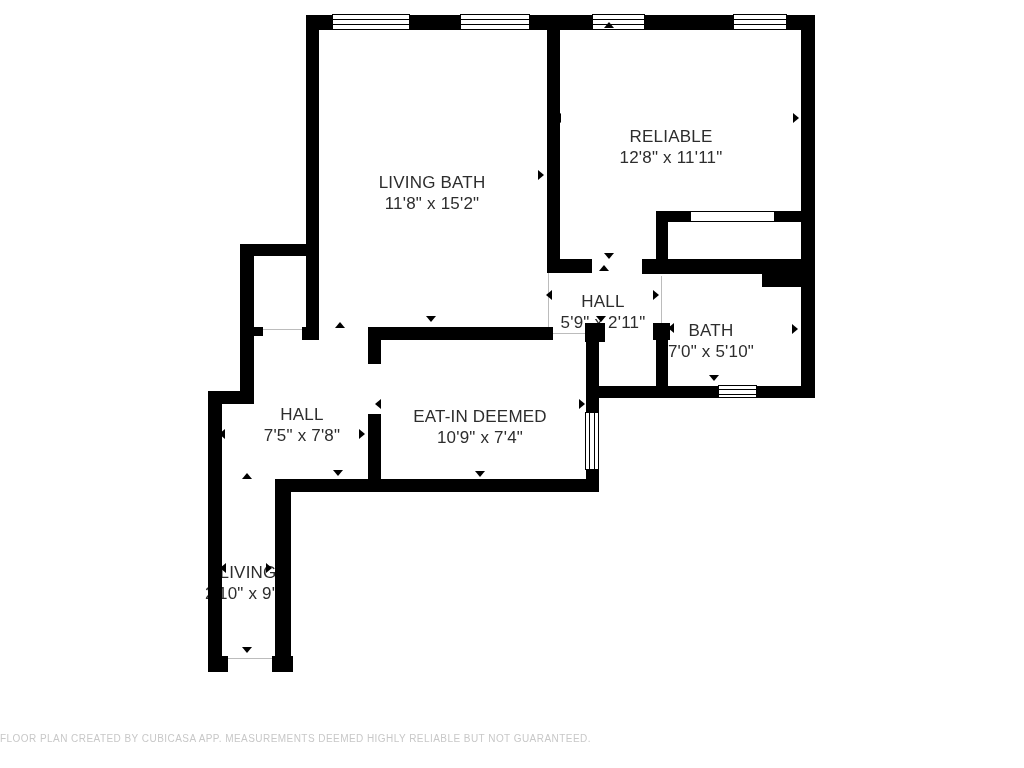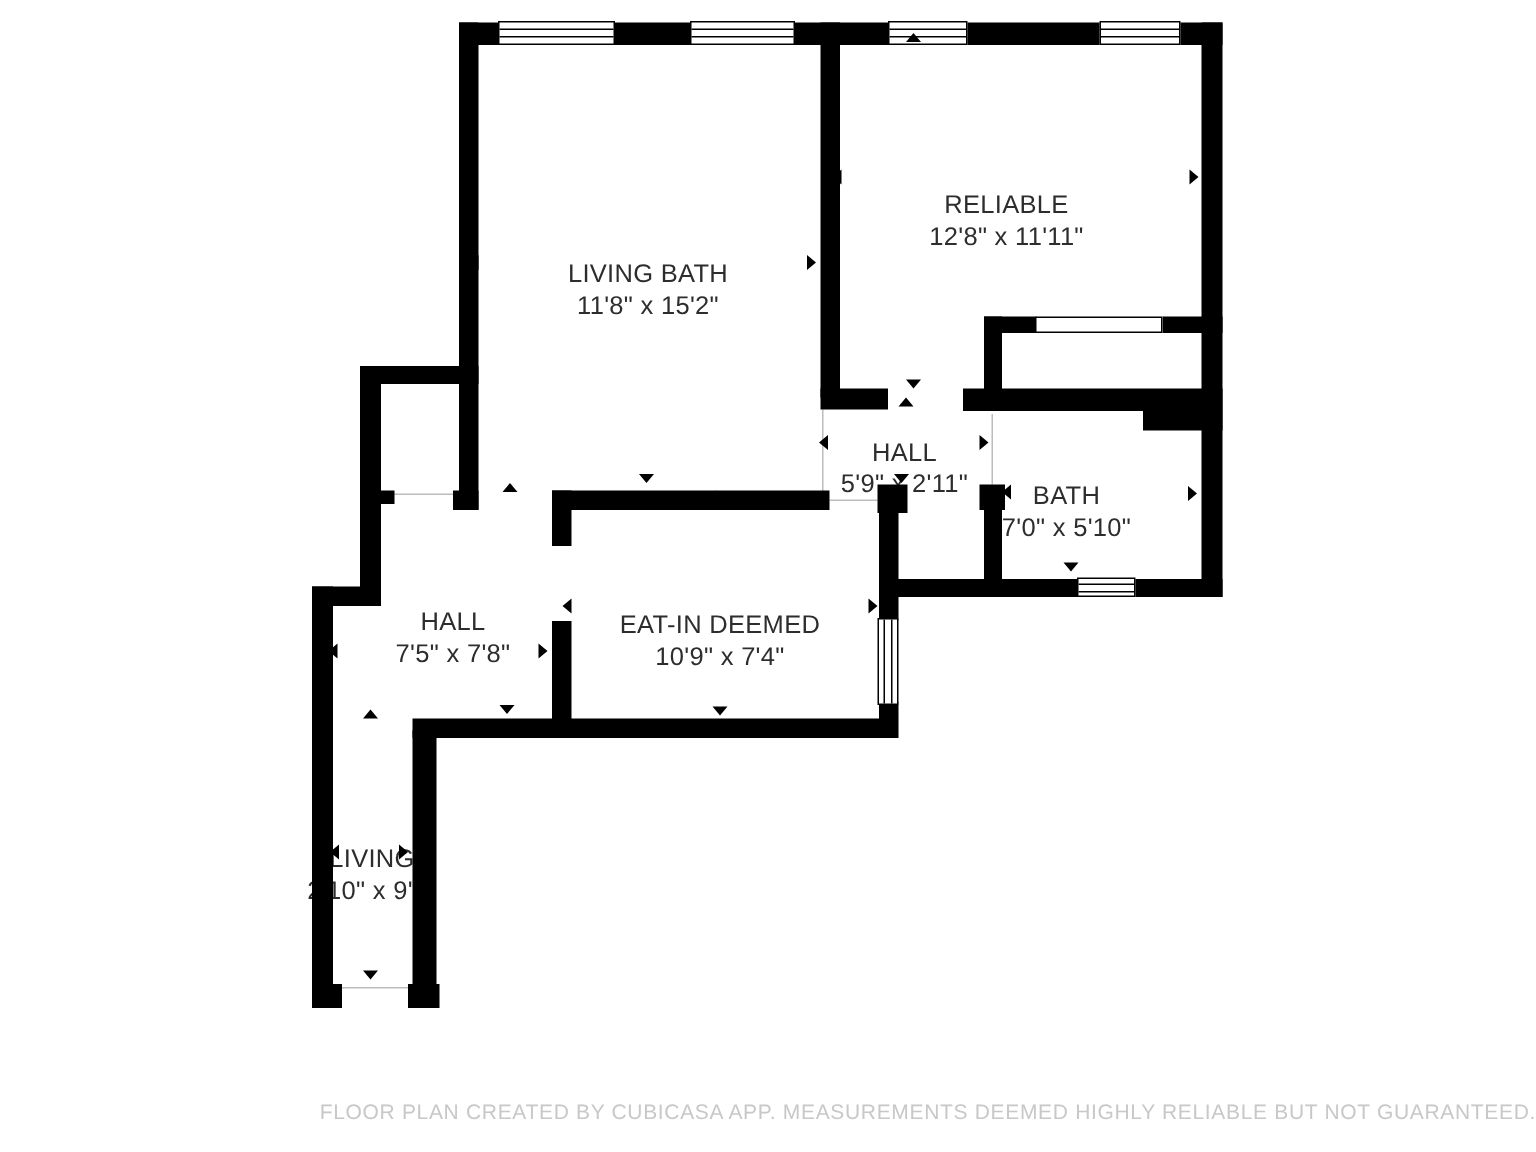--- a/index.html
+++ b/index.html
@@ -14,22 +14,22 @@
   .window.v .wline{top:0;bottom:0;left:50%;width:4px;height:auto;margin:0 0 0 -3px;
                  border:none;border-left:1px solid #000;border-right:1px solid #000;}
   .room-label{position:absolute;z-index:2;transform:translate(-50%,-50%);text-align:center;
               white-space:nowrap;color:#2d2d2d;font-size:17px;line-height:21px;
               font-weight:500;letter-spacing:.2px;}
   .arrow{position:absolute;width:0;height:0;z-index:5;}
   .arrow.up{border-left:5px solid transparent;border-right:5px solid transparent;border-bottom:6px solid #000;}
   .arrow.down{border-left:5px solid transparent;border-right:5px solid transparent;border-top:6px solid #000;}
   .arrow.left{border-top:5px solid transparent;border-bottom:5px solid transparent;border-right:6px solid #000;}
   .arrow.right{border-top:5px solid transparent;border-bottom:5px solid transparent;border-left:6px solid #000;}
-  #footer{position:absolute;left:0;top:733px;width:100%;text-align:right;z-index:6;
-          font-size:14px;letter-spacing:.45px;color:#c8c8c8;font-weight:400;}
+  #footer{position:absolute;left:0;top:733px;width:100%;text-align:left;z-index:6;
+          font-size:10px;letter-spacing:.45px;color:#c8c8c8;font-weight:400;}
 </style>
 </head>
 <body>
 
 <div id="canvas">
   <div id="plan">
       <div class="wall" style="left: 306px; top: 15px; width: 509px; height: 15px;"></div>
       <div class="wall" style="left: 306px; top: 15px; width: 13px; height: 325px;"></div>
       <div class="wall" style="left: 547px; top: 15px; width: 13px; height: 250px;"></div>
       <div class="wall" style="left: 547px; top: 259px; width: 45px; height: 14px;"></div>

